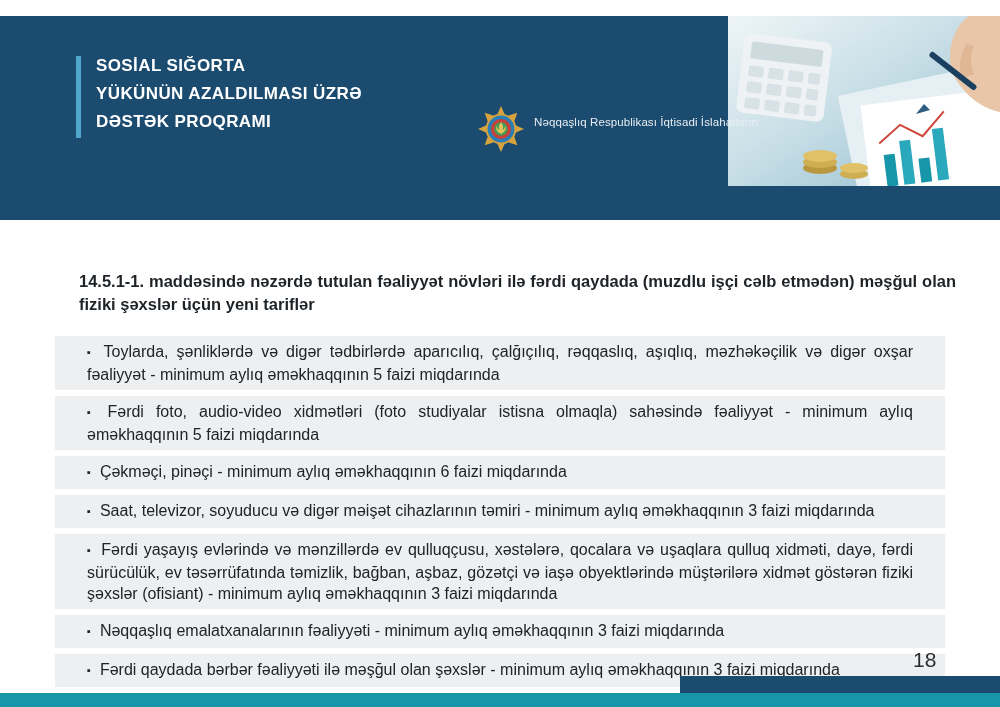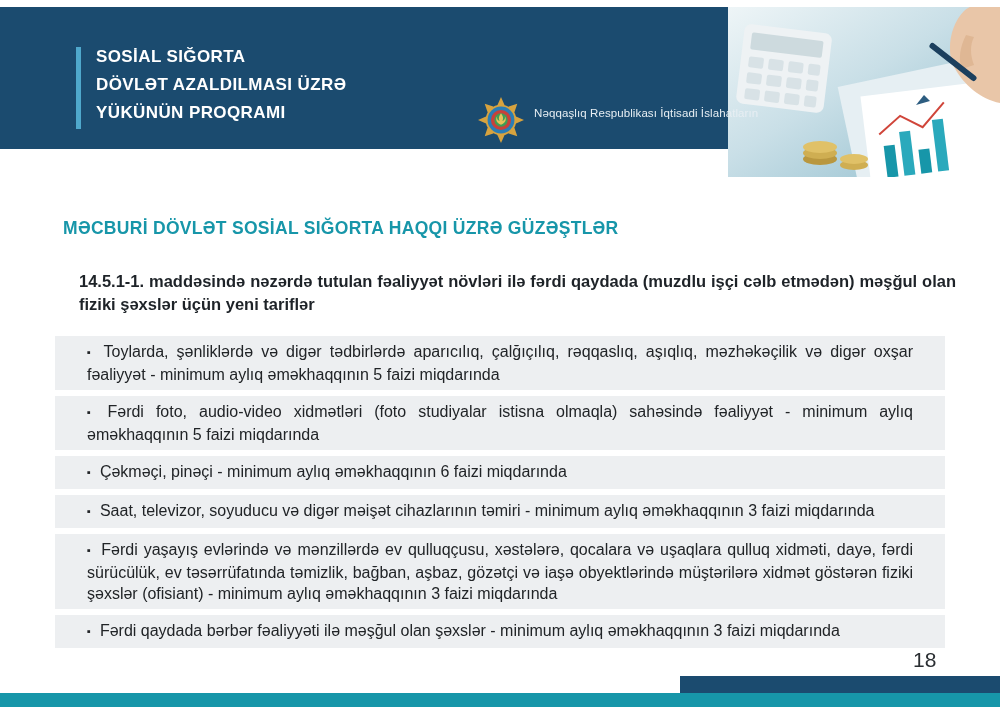--- a/index.html
+++ b/index.html
@@ -4,21 +4,21 @@
 <style>
   html,body { margin:0; padding:0; background:#ffffff; }
   .slide {
     position:relative; width:1000px; height:707px; overflow:hidden;
     background:#ffffff;
     font-family:"Liberation Sans","DejaVu Sans",sans-serif;
   }
 
   
   .header {
-    position:absolute; top:7px; left:0; width:1000px; height:142px;
+    position:absolute; top:16px; left:0; width:1000px; height:204px;
     background:#1b4b6f;
   }
   .accent-bar {
     position:absolute; left:76px; top:40px; width:5px; height:82px;
     background:#4fa8cc;
   }
   .title-block {
     position:absolute; left:96px; top:36px;
     color:#ffffff; font-weight:bold; font-size:17px; line-height:28px;
     letter-spacing:0.4px;
@@ -140,22 +140,22 @@
           <rect x="196" y="52" width="58" height="6" rx="3" fill="#1b3f5e" transform="rotate(38 225 55)"></rect>
           <polygon points="196,88 188,98 202,94" fill="#2d5d80" transform="rotate(0)"></polygon>
         </g>
       </svg>
     </div>
 
     <div class="accent-bar"></div>
 
     <div class="title-block">
       <div>SOSİAL SIĞORTA</div>
-      <div>DÖVLƏT AZALDILMASI ÜZRƏ</div>
-      <div>YÜKÜNÜN PROQRAMI</div>
+      <div>YÜKÜNÜN AZALDILMASI ÜZRƏ</div>
+      <div>DƏSTƏK PROQRAMI</div>
     </div>
 
     <div class="emblem">
       <svg width="46" height="46" viewBox="0 0 48 48">
         <g fill="#d7a33f">
           <polygon points="24,0 28,9 24,14 20,9"></polygon>
           <polygon points="24,48 28,39 24,34 20,39"></polygon>
           <polygon points="0,24 9,20 14,24 9,28"></polygon>
           <polygon points="48,24 39,20 34,24 39,28"></polygon>
           <polygon points="7,7 16,10 18,18 10,16"></polygon>
@@ -169,39 +169,41 @@
         <circle cx="24" cy="24" r="7" fill="#3f9d55"></circle>
         <path d="M24,17 C26,20 27,22 25.5,25 C28,24 28.5,22 28,20 C30,23 29,27 24,29 C19,27 18,23 20,20 C19.5,22 20,24 22.5,25 C21,22 22,20 24,17 Z" fill="#e8c25a"></path>
       </svg>
     </div>
 
     <div class="org-block">
       <div>Nəqqaşlıq Respublikası İqtisadi İslahatların</div>
     </div>
   </div>
 
-  <div class="section-title">MƏCBURİ DÖVLƏT SOSİAL SIĞORTA HAQQI ÜZRƏ GÜZƏŞTLƏR</div>
 
   <div class="intro">14.5.1-1. maddəsində nəzərdə tutulan fəaliyyət növləri ilə fərdi qaydada (muzdlu işçi cəlb etmədən) məşğul olan fiziki şəxslər üçün yeni tariflər</div>
 
   <div class="list">
     <div class="row">
       <span class="bullet">▪</span><span>Toylarda, şənliklərdə və digər tədbirlərdə aparıcılıq, çalğıçılıq, rəqqaslıq, aşıqlıq, məzhəkəçilik və digər oxşar fəaliyyət - minimum aylıq əməkhaqqının 5 faizi miqdarında</span>
     </div>
     <div class="row">
       <span class="bullet">▪</span><span>Fərdi foto, audio-video xidmətləri (foto studiyalar istisna olmaqla) sahəsində fəaliyyət - minimum aylıq əməkhaqqının 5 faizi miqdarında</span>
     </div>
     <div class="row">
       <span class="bullet">▪</span><span>Çəkməçi, pinəçi - minimum aylıq əməkhaqqının 6 faizi miqdarında</span>
     </div>
     <div class="row">
       <span class="bullet">▪</span><span>Saat, televizor, soyuducu və digər məişət cihazlarının təmiri - minimum aylıq əməkhaqqının 3 faizi miqdarında</span>
     </div>
     <div class="row">
       <span class="bullet">▪</span><span>Fərdi yaşayış evlərində və mənzillərdə ev qulluqçusu, xəstələrə, qocalara və uşaqlara qulluq xidməti, dayə, fərdi sürücülük, ev təsərrüfatında təmizlik, bağban, aşbaz, gözətçi və iaşə obyektlərində müştərilərə xidmət göstərən fiziki şəxslər (ofisiant) - minimum aylıq əməkhaqqının 3 faizi miqdarında</span>
+    </div>
+    <div class="row">
+      <span class="bullet">▪</span><span>Nəqqaşlıq emalatxanalarının fəaliyyəti - minimum aylıq əməkhaqqının 3 faizi miqdarında</span>
     </div>
     <div class="row">
       <span class="bullet">▪</span><span>Fərdi qaydada bərbər fəaliyyəti ilə məşğul olan şəxslər - minimum aylıq əməkhaqqının 3 faizi miqdarında</span>
     </div>
   </div>
 
   <div class="page-number">18</div>
 
   <div class="footer-navy"></div>
   <div class="footer-teal"></div>

